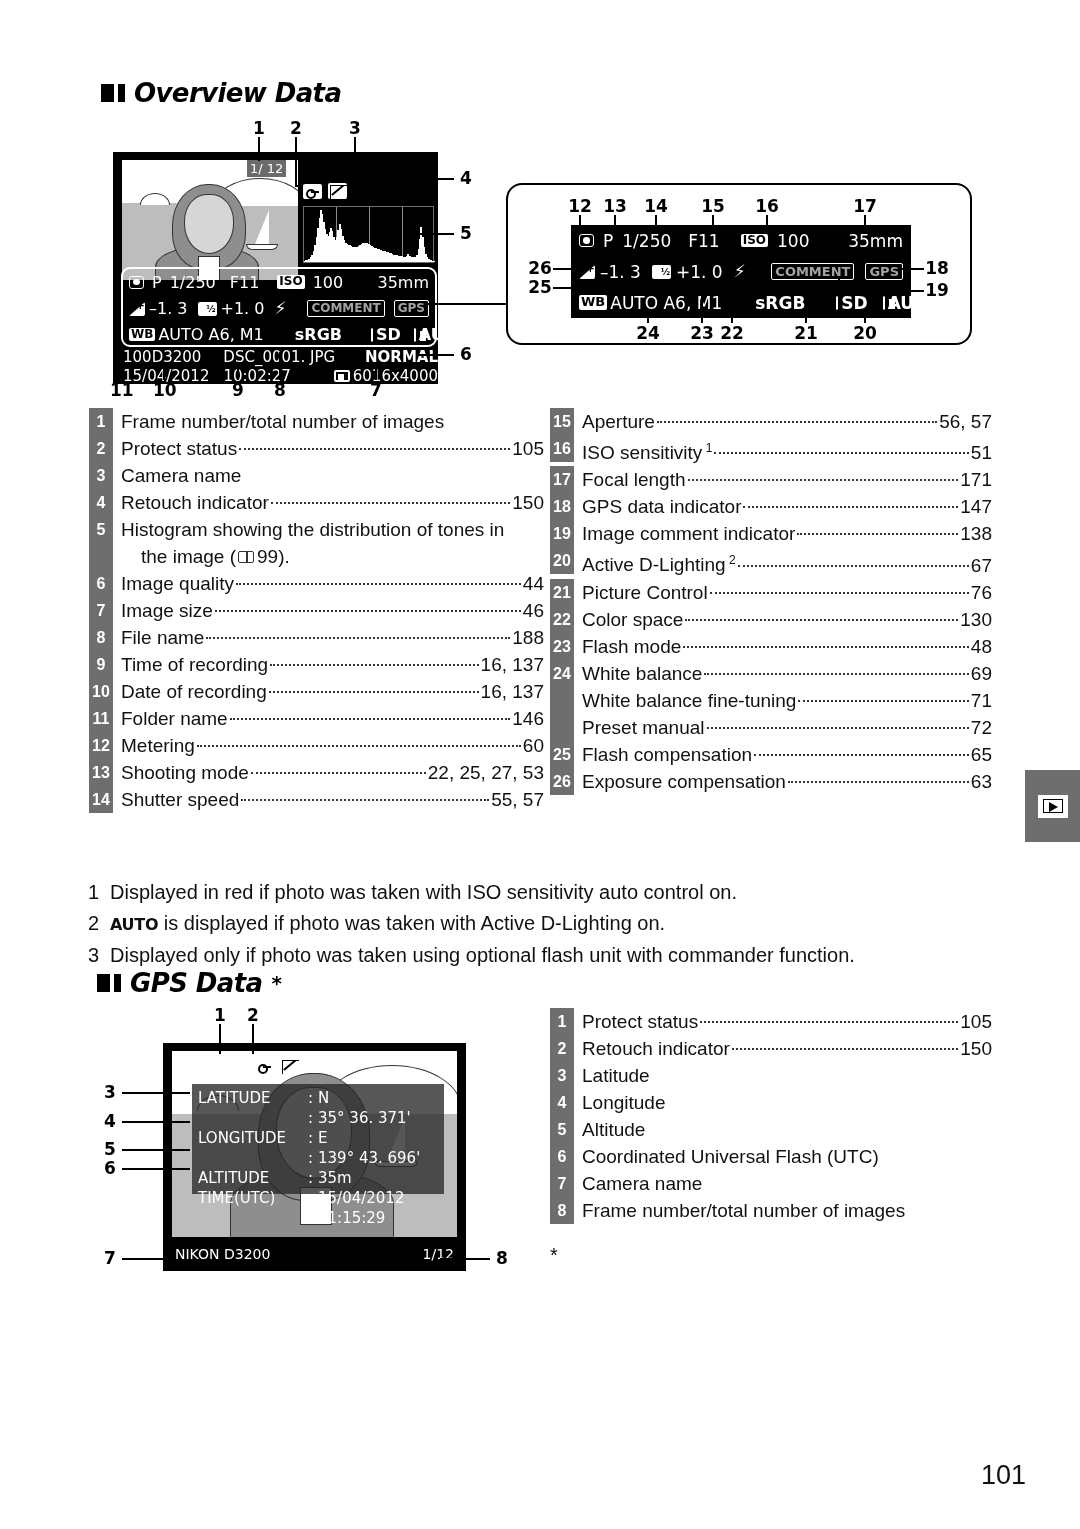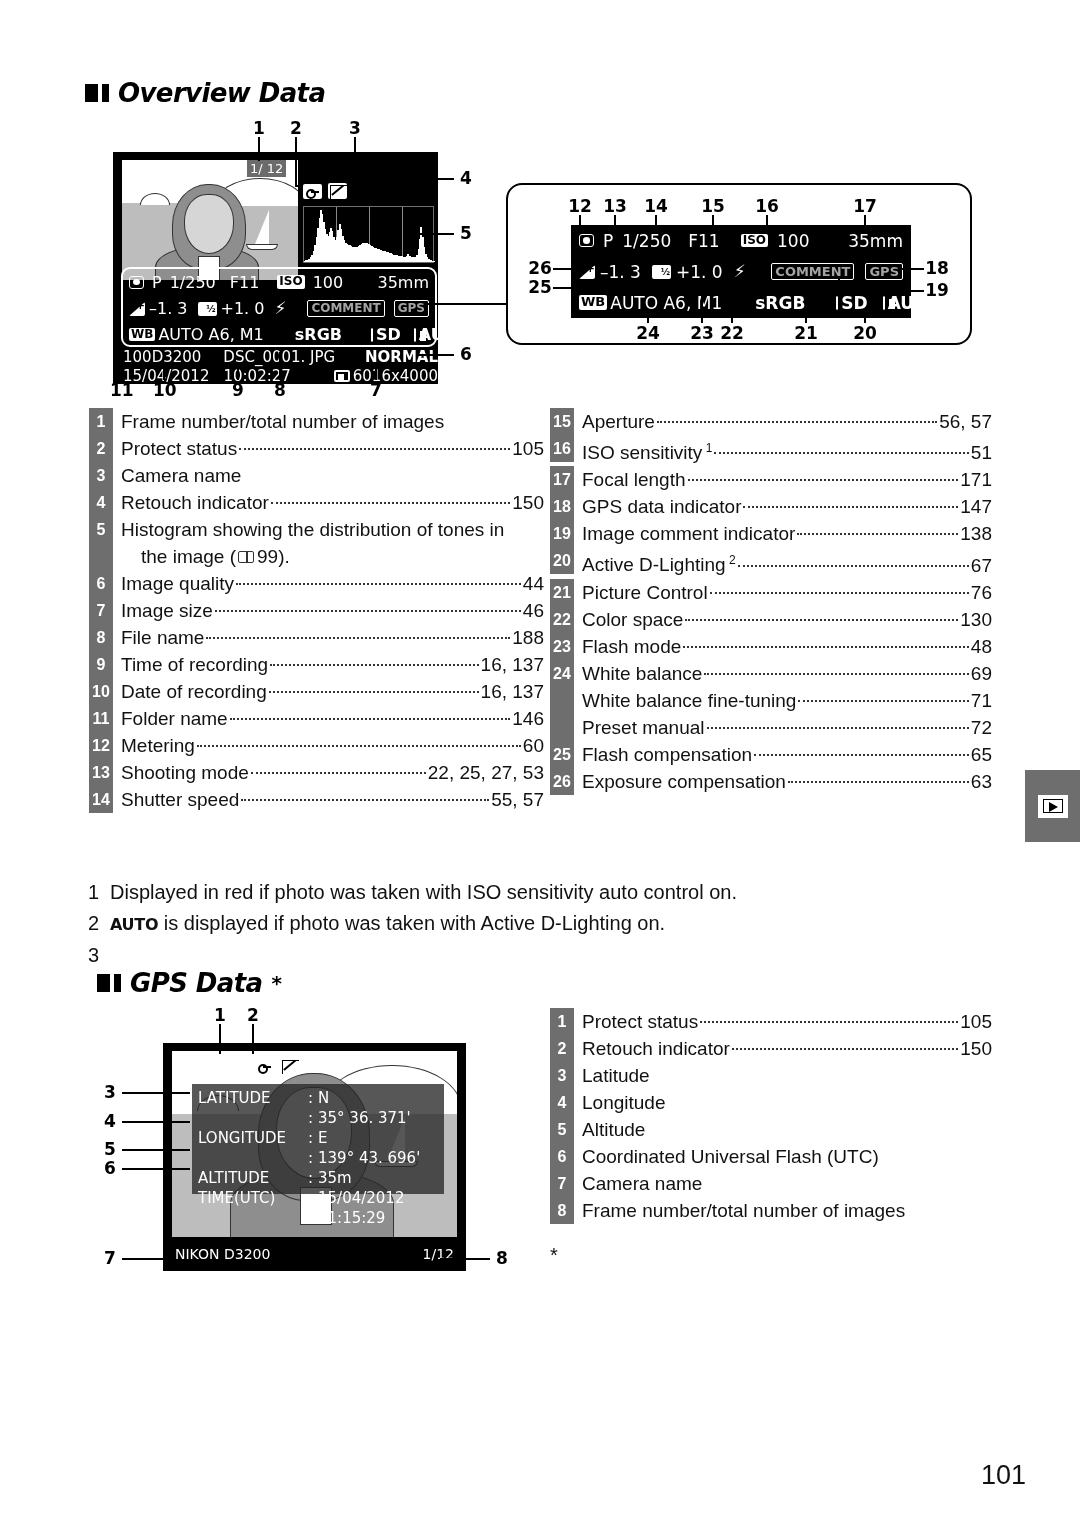--- a/index.html
+++ b/index.html
@@ -247,21 +247,21 @@
   .gps-bottom {
     position:absolute; left:0; right:0; bottom:0; height:26px;
     background:#000; color:#fff; font-family:"DejaVu Sans", sans-serif;
     font-size:14px; display:flex; align-items:center;
     justify-content:space-between; padding:0 8px;
   }
 </style>
 </head>
 <body>
 
-<div class="sec-head" style="left:85px; top:78px;justify-content:center;">
+<div class="sec-head" style="left:101px; top:78px;justify-content:center;">
   <span class="sq"></span>
   <span class="sq2"></span>
   <span class="txt">Overview Data</span>
 </div>
 
 <div class="monitor" style="left:113px; top:152px; width:325px; height:232px;">
 
   <div style="position:absolute; left:5px; top:4px; width:176px; height:120px;" class="thumb">
     <div class="sky"></div>
     <div class="sea"></div>
@@ -769,20 +769,21 @@
     <div class="fnrow">
       <span class="fnnum">1</span>
       <span>Displayed in red if photo was taken with ISO sensitivity auto control on.</span>
     </div>
     <div class="fnrow">
       <span class="fnnum">2</span>
       <span><span class="fn-auto">AUTO</span> is displayed if photo was taken with Active D-Lighting on.</span>
     </div>
     <div class="fnrow">
       <span class="fnnum">3</span>
+      <span>Displayed only if photo was taken using optional flash unit with commander function.</span>
     </div>
   </div>
 
 <div class="sec-head" style="left:97px; top:968px;">
   <span class="sq"></span>
   <span class="sq2"></span>
   <span class="txt">GPS Data</span>
   <span class="txt star">*</span>
 </div>
 

